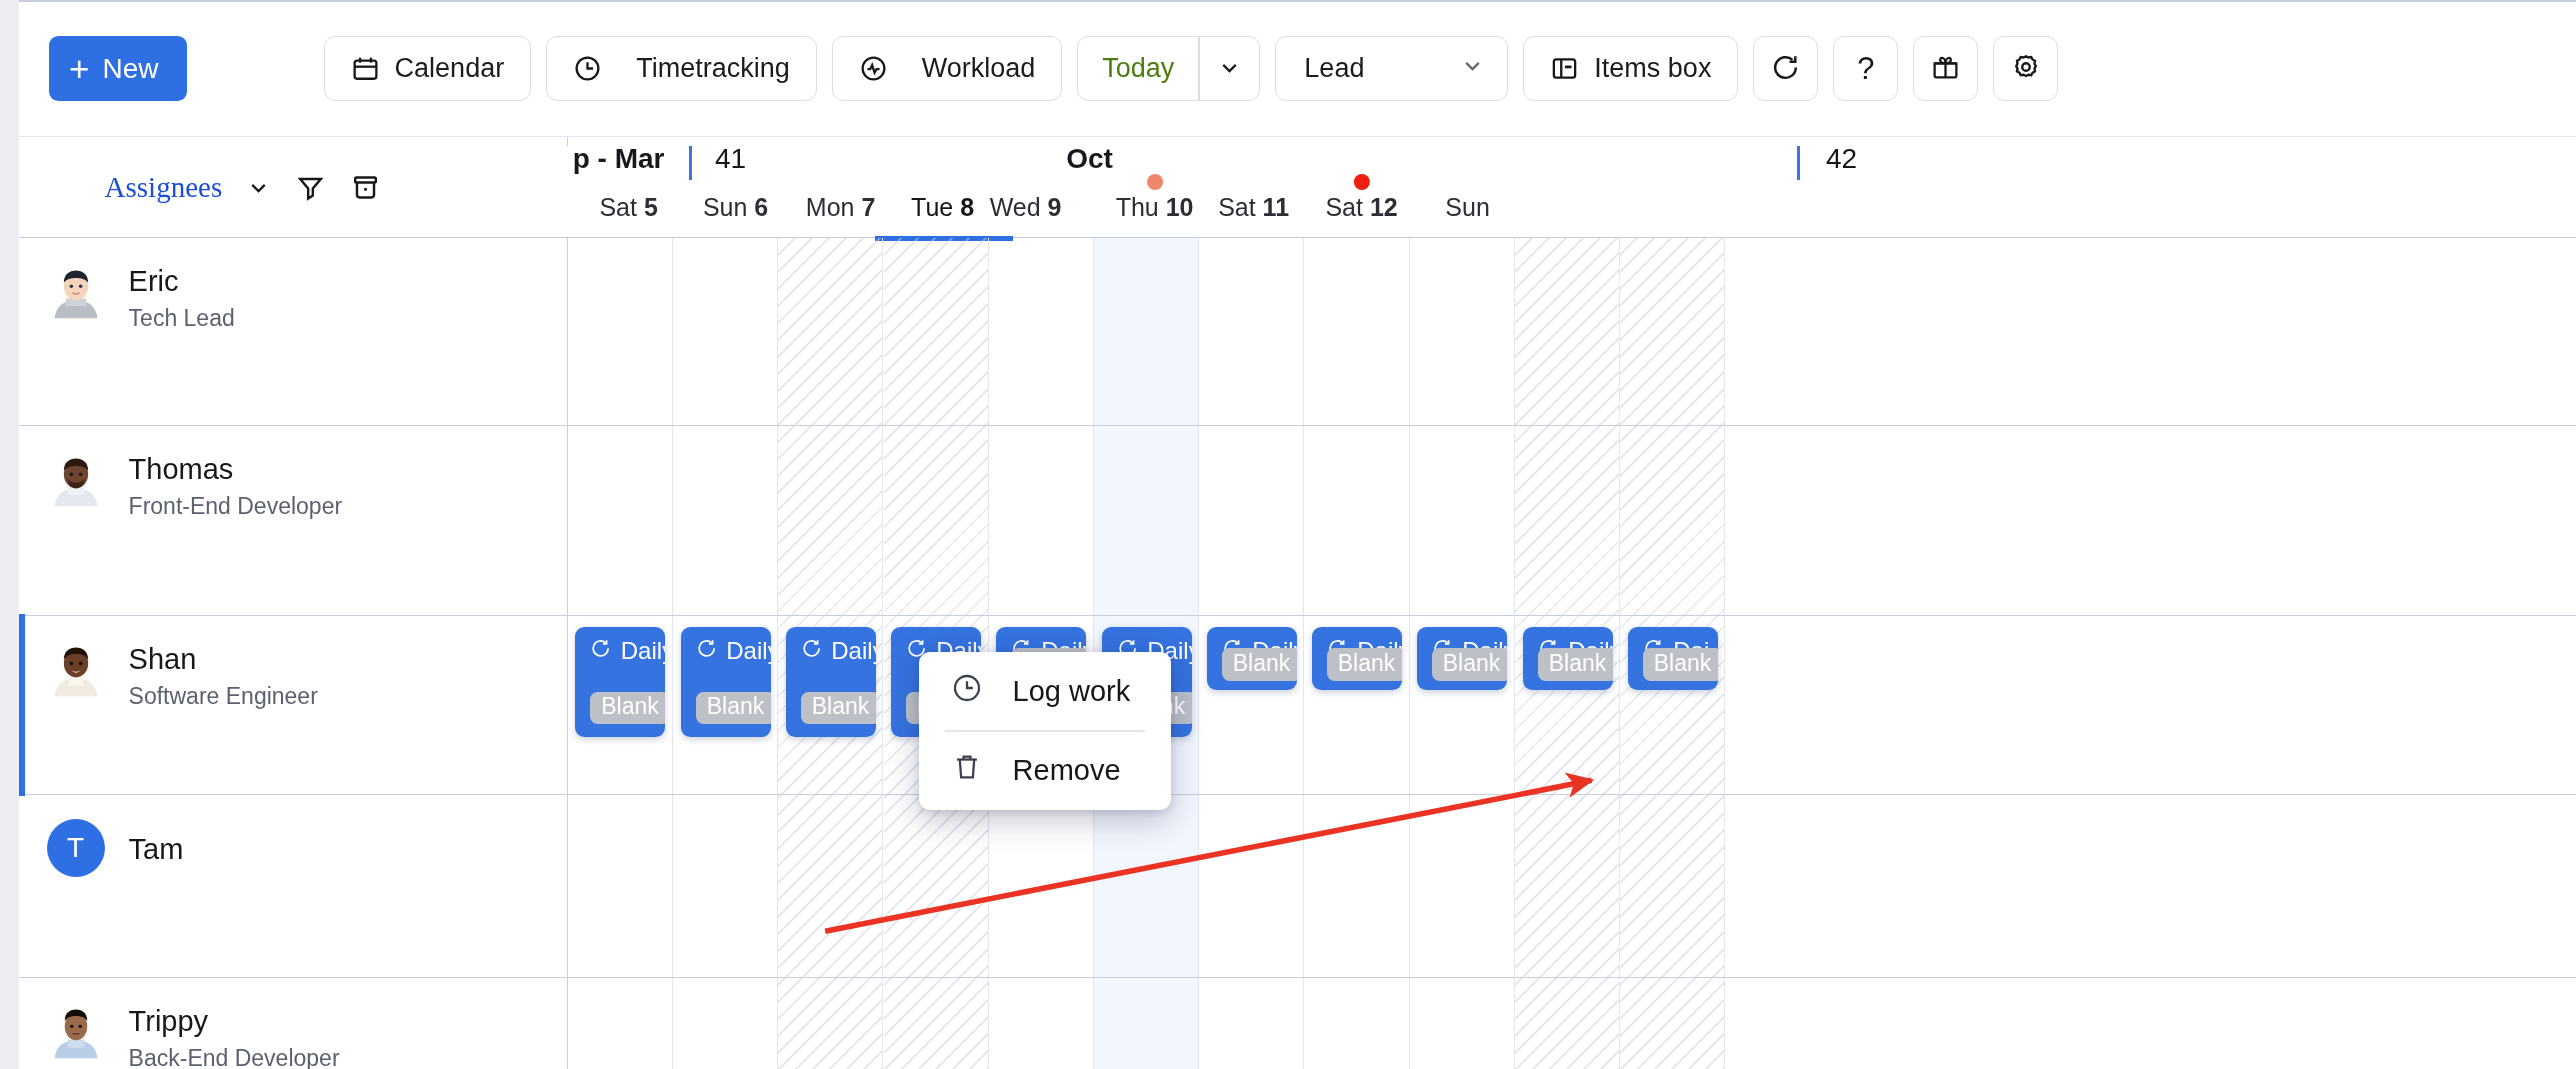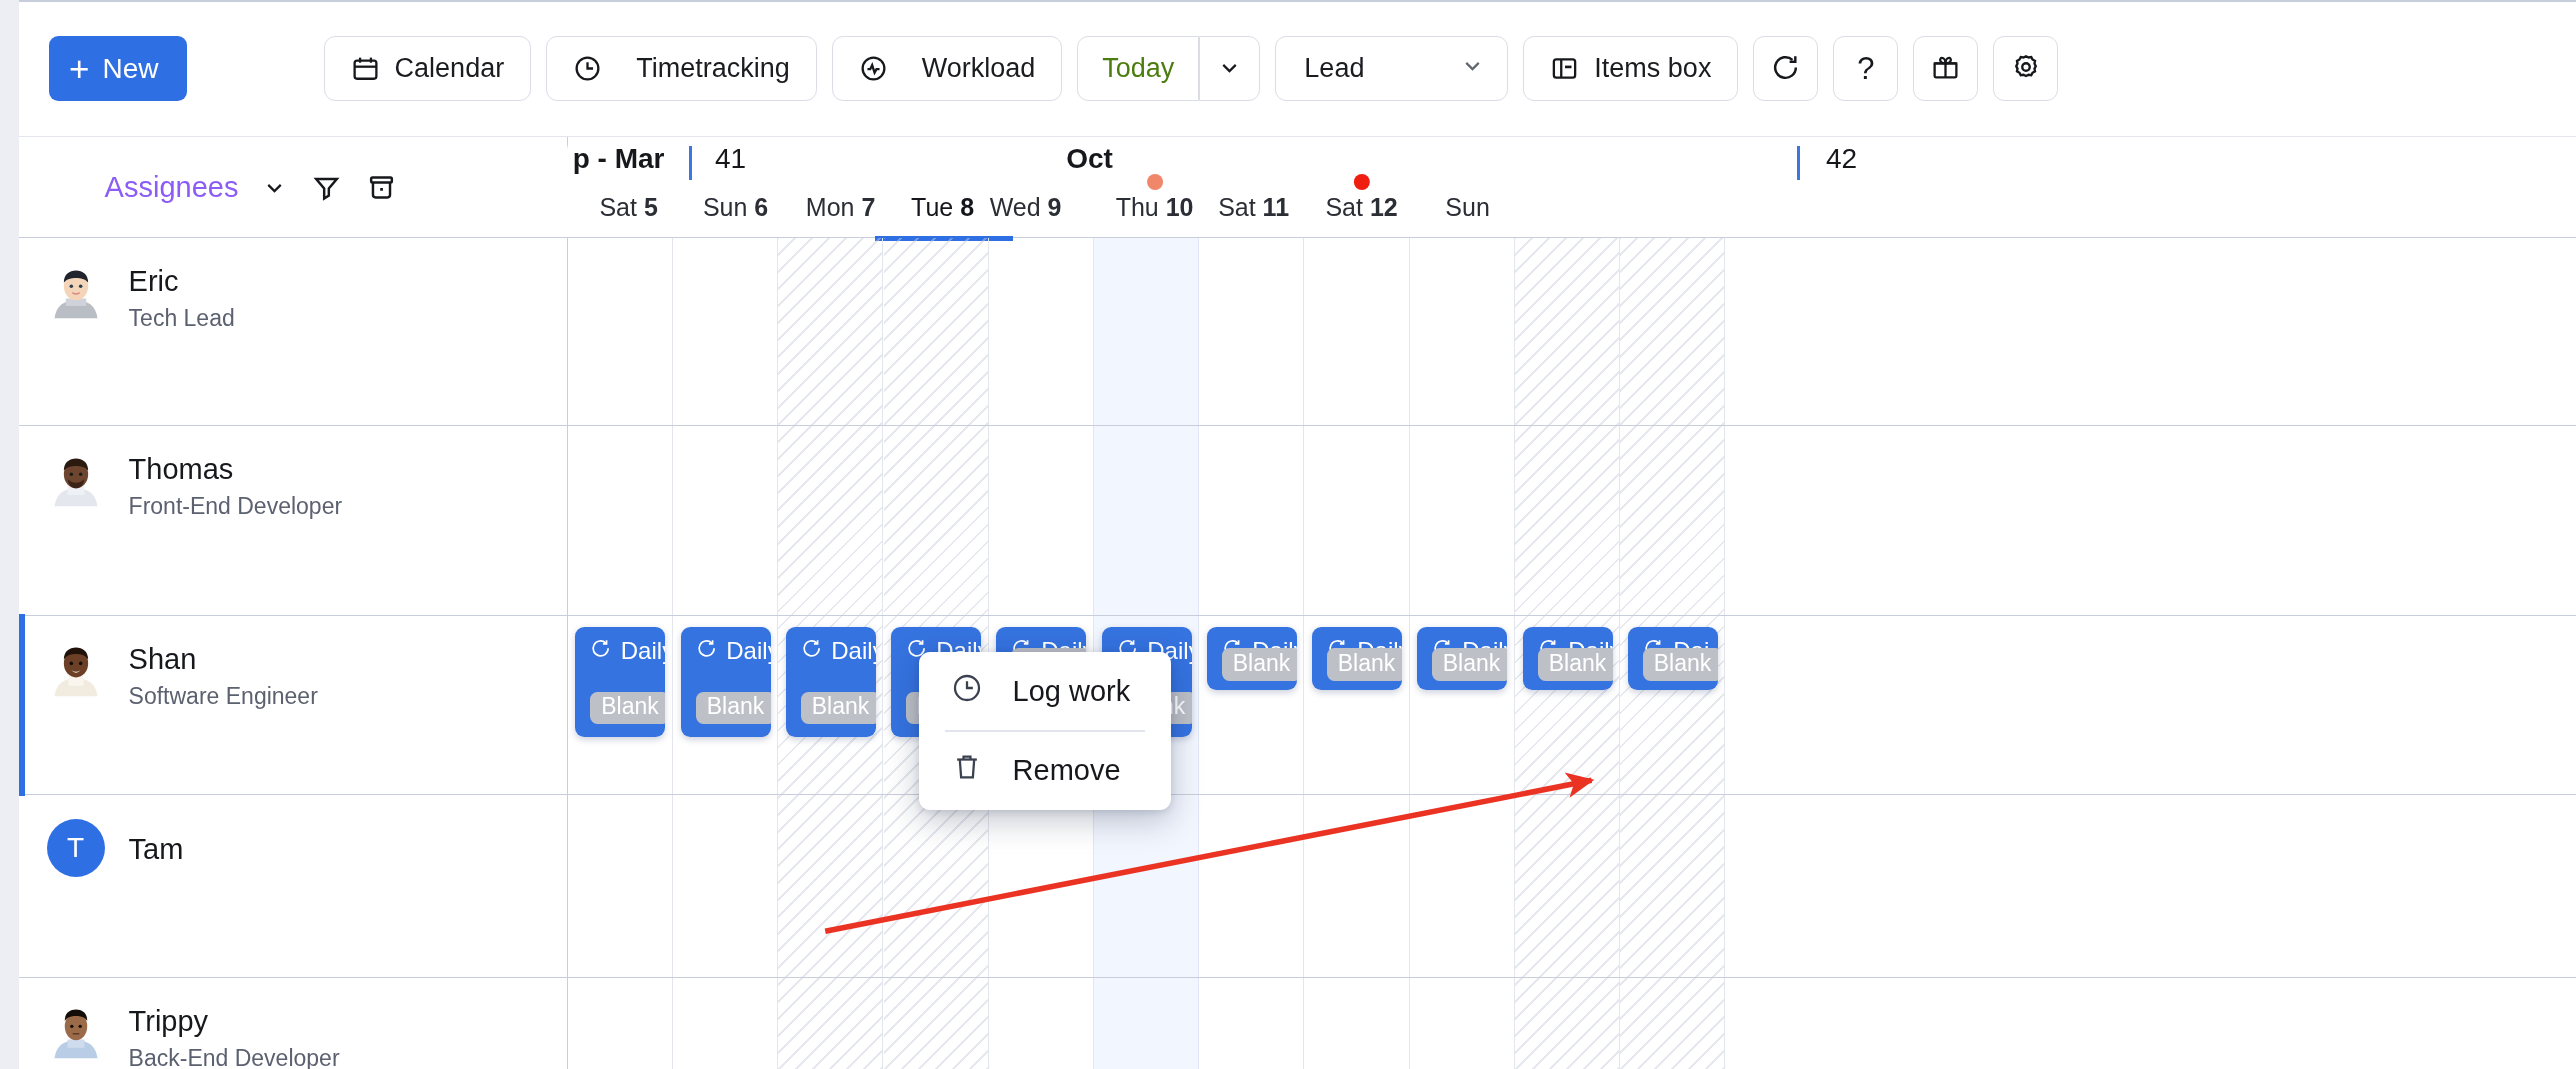--- a/index.html
+++ b/index.html
@@ -100,21 +100,21 @@
     background:#fff; z-index: 30;
     border-right: 1.9px solid #c8cddb;
   }
   .left-head {
     position:absolute; left:0; top:0; width:549px; height:101px;
     display:flex; align-items:center; gap: 24px; padding-left: 86px;
     background:#fff;
     border-top-right-radius: 13px;
     border-bottom: 1.9px solid #c8cddb;
   }
-  .assignees-label { font-size: 29px; color:#8b5cf6; }
+  .assignees-label { font-size: 29px; color:#1d4ed8;font-family:Liberation Serif, serif; }
   .caret-sm { display:inline-flex; }
   .head-icon { display:inline-flex; cursor:pointer; }
 
   .rows { position:absolute; left:0; top:101px; width:549px; bottom:0; }
   .row {
     position:relative; border-bottom: 1.9px solid #c8cddb;
     display:flex; align-items:flex-start; padding: 24px 0 0 28px;
   }
   .row.sel::before {
     content:""; position:absolute; left:0; top:-1.9px; bottom:-1.9px; width:6.5px;

